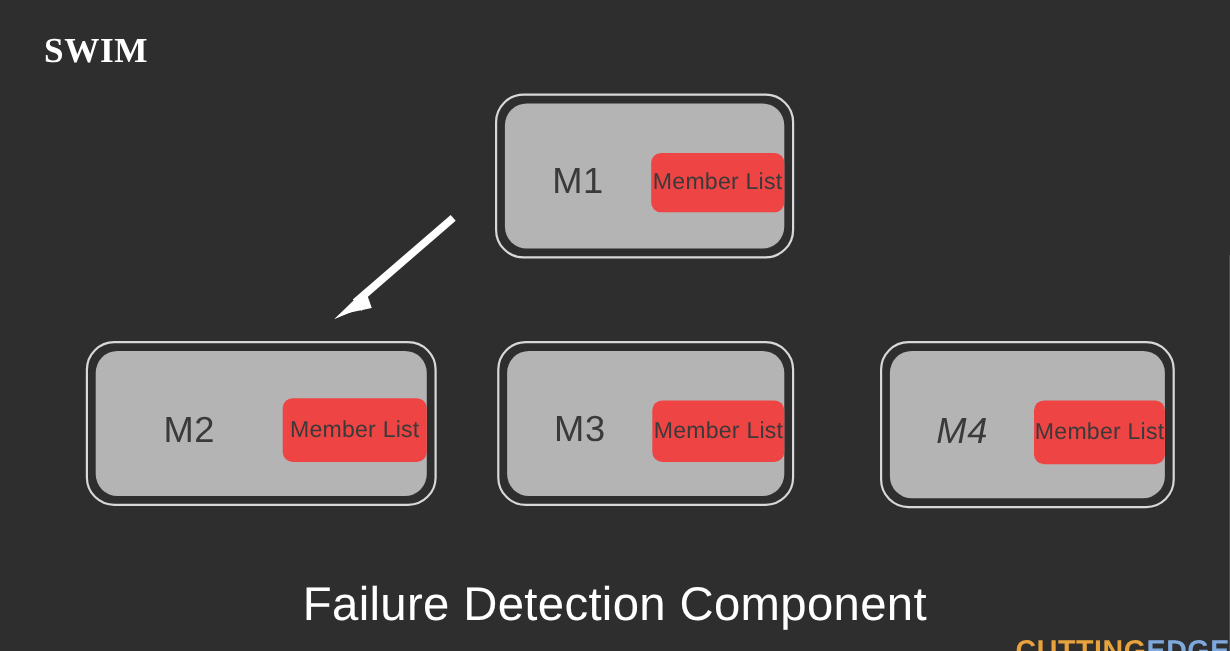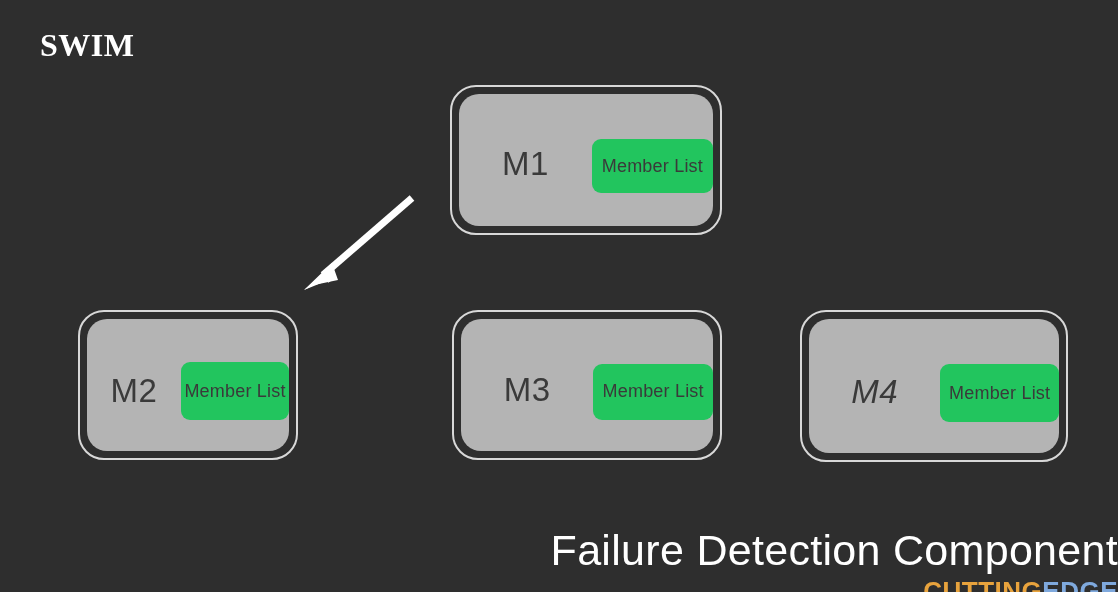--- a/index.html
+++ b/index.html
@@ -90,56 +90,56 @@
     font-family: "Liberation Sans", sans-serif;
     font-size: 33px;
     font-weight: 400;
     line-height: 1;
     letter-spacing: 0.5px;
     text-align: center;
     width: 100%;
   }
   .member-list {
     box-sizing: border-box;
-    background: #22c55e;
+    background: #ef4444;
     border-radius: 9px;
     color: #3a3a3a;
     font-family: "Liberation Sans", sans-serif;
-    font-size: 18px;
+    font-size: 21px;
     font-weight: 400;
     letter-spacing: 0.2px;
     display: flex;
     align-items: center;
     justify-content: center;
     text-align: center;
   }
 
   
   #node-m1 { left: 450px; top: 85px;  width: 272px; height: 150px; }
-  #node-m2 { left: 78px;  top: 310px; width: 220px; height: 150px; }
+  #node-m2 { left: 78px;  top: 310px; width: 319px; height: 150px; }
   #node-m3 { left: 452px; top: 310px; width: 270px; height: 150px; }
   #node-m4 { left: 800px; top: 310px; width: 268px; height: 152px; }
 
   #node-m1 .node-label { padding-top: 7px; }
   #node-m2 .node-label { padding-top: 10px; }
   #node-m3 .node-label { padding-top: 9px; }
   #node-m4 .node-label { padding-top: 10px; font-style: italic; }
 
   #node-m1 .member-list { width: 232px; height: 54px; margin-top: 12px; }
   #node-m2 .member-list { width: 232px; height: 58px; margin-top: 12px; }
   #node-m3 .member-list { width: 228px; height: 56px; margin-top: 13px; }
   #node-m4 .member-list { width: 226px; height: 58px; margin-top: 14px; }
 
   
   .caption {
     position: absolute;
     left: 0;
     top: 527px;
     width: 1118px;
-    text-align: right;
+    text-align: center;
     color: #ffffff;
     font-family: "Liberation Sans", sans-serif;
     font-size: 43px;
     font-weight: 400;
     letter-spacing: 0.3px;
     line-height: 1.1;
     white-space: nowrap;
   }
 
   

